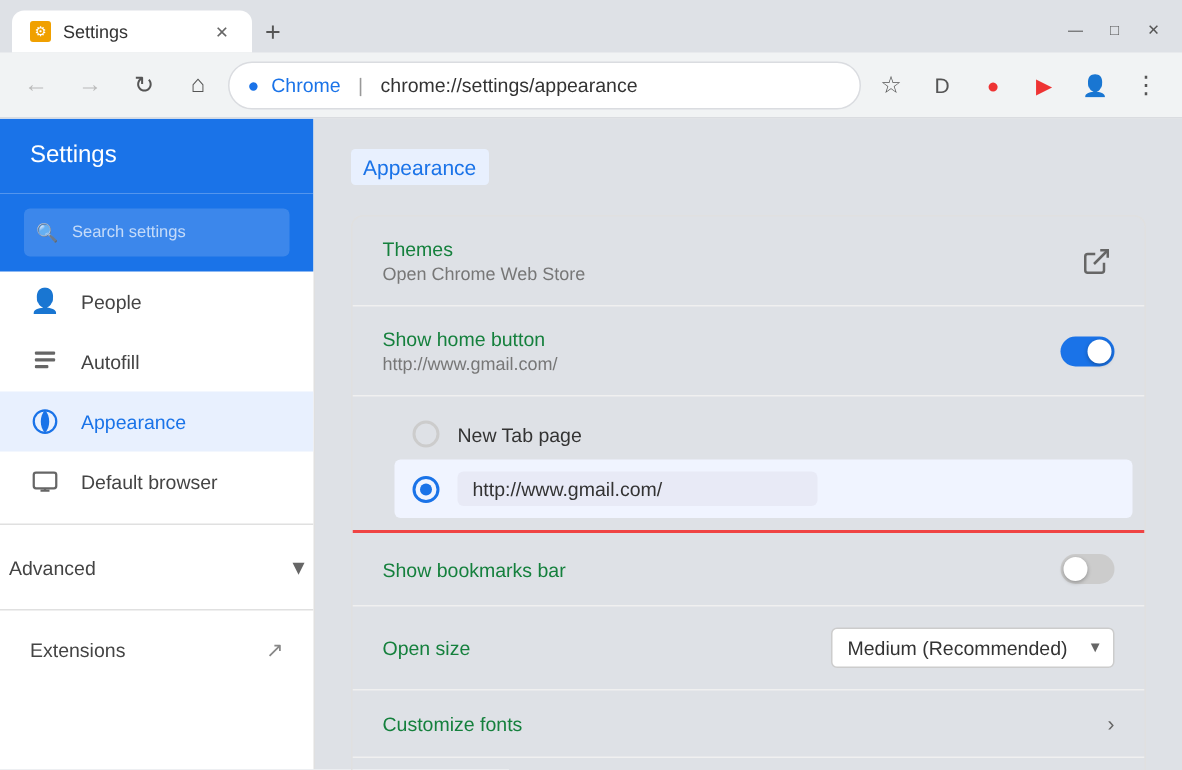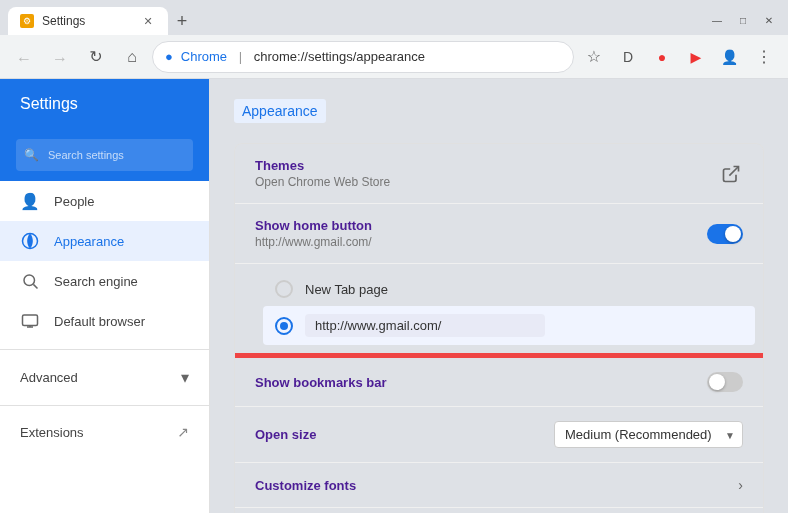--- a/index.html
+++ b/index.html
@@ -38,47 +38,47 @@
     .search-input { width: 100%; height: 32px; background: rgba(255,255,255,0.15); border: none; border-radius: 4px; padding: 0 12px 0 32px; color: white; font-size: 11px; outline: none; position: relative; }
     .search-wrapper { position: relative; }
     .search-wrapper::before { content: '🔍'; position: absolute; left: 8px; top: 50%; transform: translateY(-50%); font-size: 12px; opacity: 0.8; }
     .search-input::placeholder { color: rgba(255,255,255,0.7); }
 
     .sidebar-item { display: flex; align-items: center; gap: 14px; padding: 10px 20px; cursor: pointer; color: #444; font-size: 13px; }
     .sidebar-item.active { background: #e8f0fe; color: #1a73e8; }
     .sidebar-item .item-icon { width: 20px; height: 20px; display: flex; align-items: center; justify-content: center; font-size: 16px; color: #666; flex-shrink: 0; }
     .sidebar-item.active .item-icon { color: #1a73e8; }
     .sidebar-divider { height: 1px; background: #e0e0e0; margin: 8px 0; }
-    .sidebar-advanced { display: flex; align-items: center; padding: 10px 20px; cursor: pointer; color: #444; font-size: 13px; }
+    .sidebar-advanced { display: flex; align-items: center; padding: 10px 6px; cursor: pointer; color: #444; font-size: 13px; }
     .sidebar-advanced .adv-text { flex: 1; }
     .sidebar-advanced .expand-icon { font-size: 16px; color: #666; }
     .sidebar-ext { display: flex; align-items: center; gap: 14px; padding: 10px 20px; cursor: pointer; color: #444; font-size: 13px; }
     .sidebar-ext .ext-label { flex: 1; }
     .sidebar-ext .ext-icon { font-size: 14px; color: #888; }
 
     .section-title { font-size: 14px; font-weight: 500; color: #1a73e8; background: #e8f0fe; padding: 4px 8px; border-radius: 3px; display: inline-block; margin-bottom: 20px; }
 
     .settings-card { border: 1px solid #e0e0e0; border-radius: 8px; overflow: hidden; }
     .settings-row { padding: 14px 20px; display: flex; align-items: center; border-bottom: 1px solid #f0f0f0; }
     .settings-row:last-child { border-bottom: none; }
     .settings-row-content { flex: 1; }
-    .settings-row-title { font-size: 13px; color: #4c1d95; font-weight: 700; }
+    .settings-row-title { font-size: 13px; color: #15803d; font-weight: 400; }
     .settings-row-sub { font-size: 12px; color: #777; margin-top: 2px; }
     .settings-row-action { display: flex; align-items: center; }
 
     
     .toggle { width: 36px; height: 20px; border-radius: 10px; position: relative; cursor: pointer; }
     .toggle.on { background: #1a73e8; }
     .toggle.off { background: #ccc; }
     .toggle-thumb { width: 16px; height: 16px; background: white; border-radius: 50%; position: absolute; top: 2px; transition: left 0.2s; box-shadow: 0 1px 3px rgba(0,0,0,0.3); }
     .toggle.on .toggle-thumb { left: 18px; }
     .toggle.off .toggle-thumb { left: 2px; }
 
     
-    .radio-section { padding: 8px 20px 8px 40px; border-bottom: 5px solid #ef4444; }
+    .radio-section { padding: 8px 20px 8px 40px; border-bottom: 2px solid #ef4444; }
     .radio-option { display: flex; align-items: center; gap: 12px; padding: 8px 0; }
     .radio-option.selected { background: #f0f4ff; padding: 8px 12px; border-radius: 4px; margin: 0 -12px; }
     .radio-circle { width: 18px; height: 18px; border-radius: 50%; border: 2px solid #ccc; display: flex; align-items: center; justify-content: center; flex-shrink: 0; }
     .radio-circle.checked { border-color: #1a73e8; }
     .radio-circle.checked::after { content: ''; width: 8px; height: 8px; background: #1a73e8; border-radius: 50%; }
     .radio-label { font-size: 13px; color: #333; }
     .radio-input-field { background: #e8eaf6; border: none; border-radius: 4px; padding: 4px 10px; font-size: 13px; color: #333; outline: none; width: 240px; }
 
     
     .dropdown { border: 1px solid #ccc; border-radius: 4px; padding: 5px 30px 5px 10px; font-size: 13px; color: #333; background: white; cursor: pointer; appearance: none; position: relative; }
@@ -146,37 +146,38 @@
       <div class="search-bar">
         <div class="search-wrapper">
           <input class="search-input" type="text" placeholder="Search settings" style="">
         </div>
       </div>
 
       <div class="sidebar-item">
         <div class="item-icon">👤</div>
         <span>People</span>
       </div>
+      <div class="sidebar-item">
+        <div class="item-icon">
+          <svg width="18" height="18" viewBox="0 0 24 24" fill="#666">
+              <rect x="3" y="3" width="18" height="3" rx="1"></rect>
+              <rect x="3" y="9" width="18" height="3" rx="1"></rect>
+              <rect x="3" y="15" width="12" height="3" rx="1"></rect>
+            </svg>
+        </div>
+        <span>Autofill</span>
+      </div>
       <div class="sidebar-item active">
         <div class="item-icon">
           <svg width="18" height="18" viewBox="0 0 24 24" fill="#1a73e8">
               <circle cx="12" cy="12" r="10" fill="none" stroke="#1a73e8" stroke-width="2"></circle>
               <path d="M12 2 C7 7 7 17 12 22 C17 17 17 7 12 2Z" fill="#1a73e8"></path>
             </svg>
         </div>
         <span>Appearance</span>
-      </div>
-      <div class="sidebar-item">
-        <div class="item-icon">
-          <svg width="18" height="18" viewBox="0 0 24 24" fill="none" stroke="#666" stroke-width="2">
-              <circle cx="11" cy="11" r="7"></circle>
-              <line x1="16.5" y1="16.5" x2="22" y2="22"></line>
-            </svg>
-        </div>
-        <span>Search engine</span>
       </div>
       <div class="sidebar-item">
         <div class="item-icon">
           <svg width="18" height="18" viewBox="0 0 24 24" fill="none" stroke="#666" stroke-width="2">
               <rect x="2" y="4" width="20" height="14" rx="2"></rect>
               <line x1="8" y1="20" x2="16" y2="20"></line>
               <line x1="12" y1="18" x2="12" y2="20"></line>
             </svg>
         </div>
         <span>Default browser</span>

